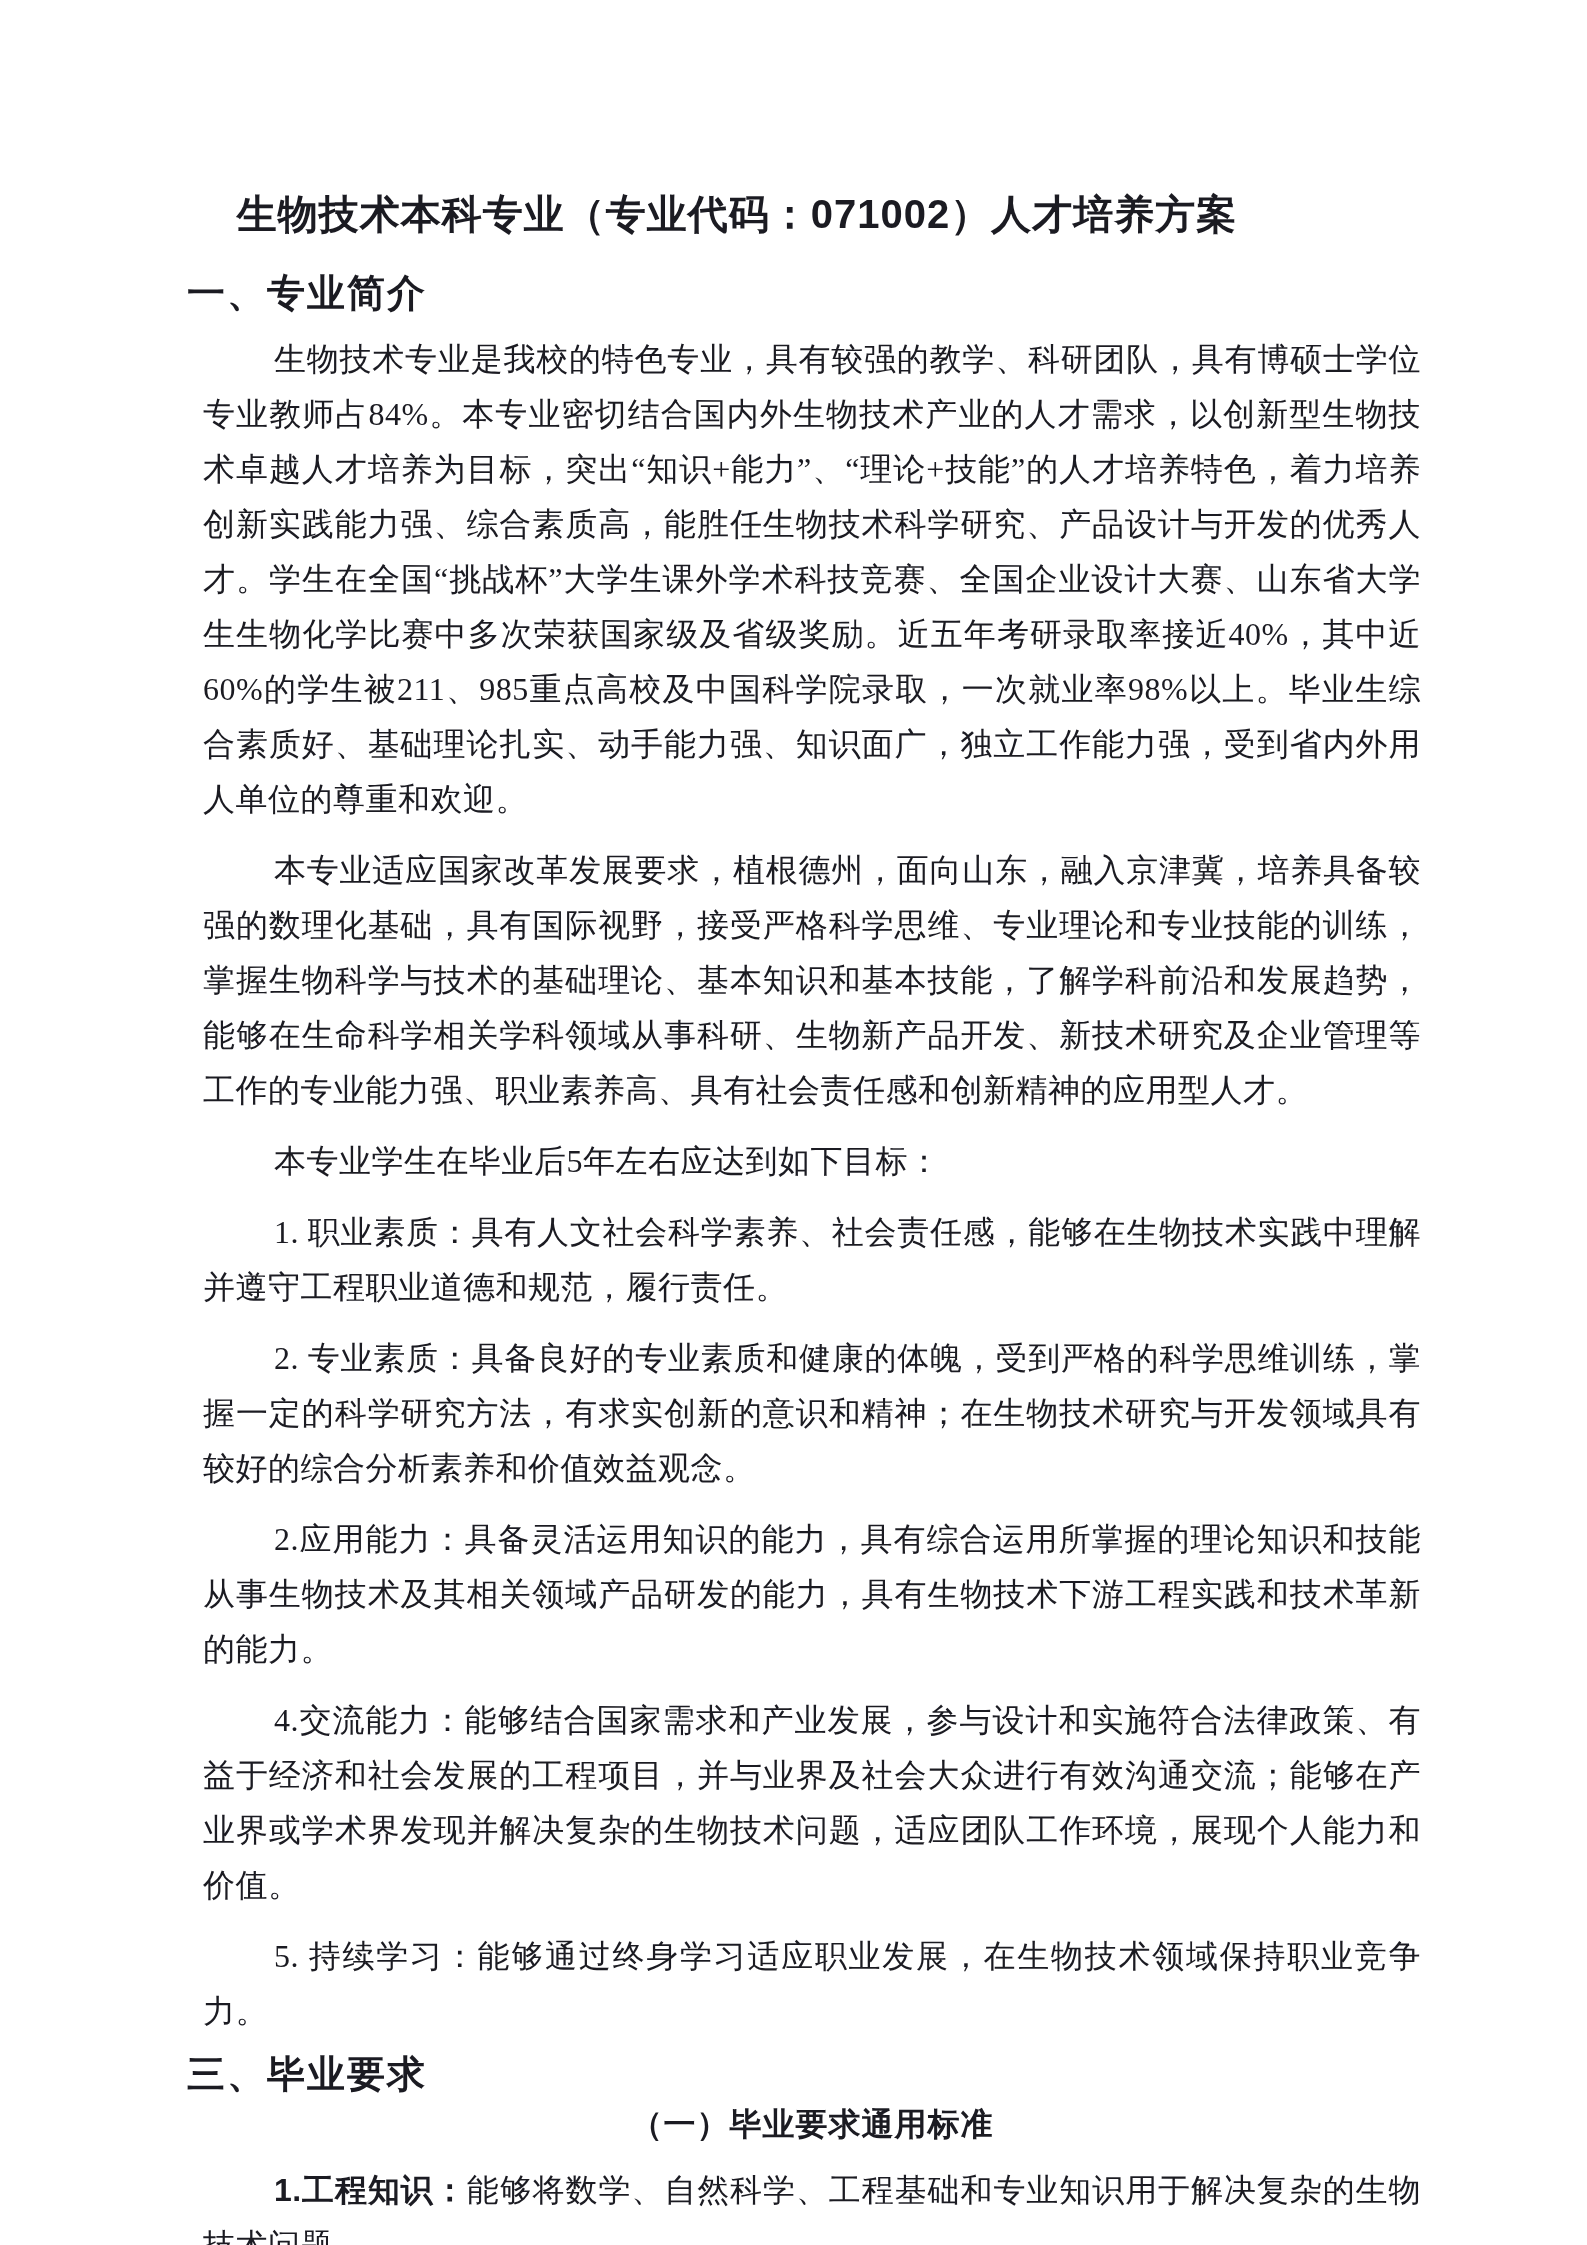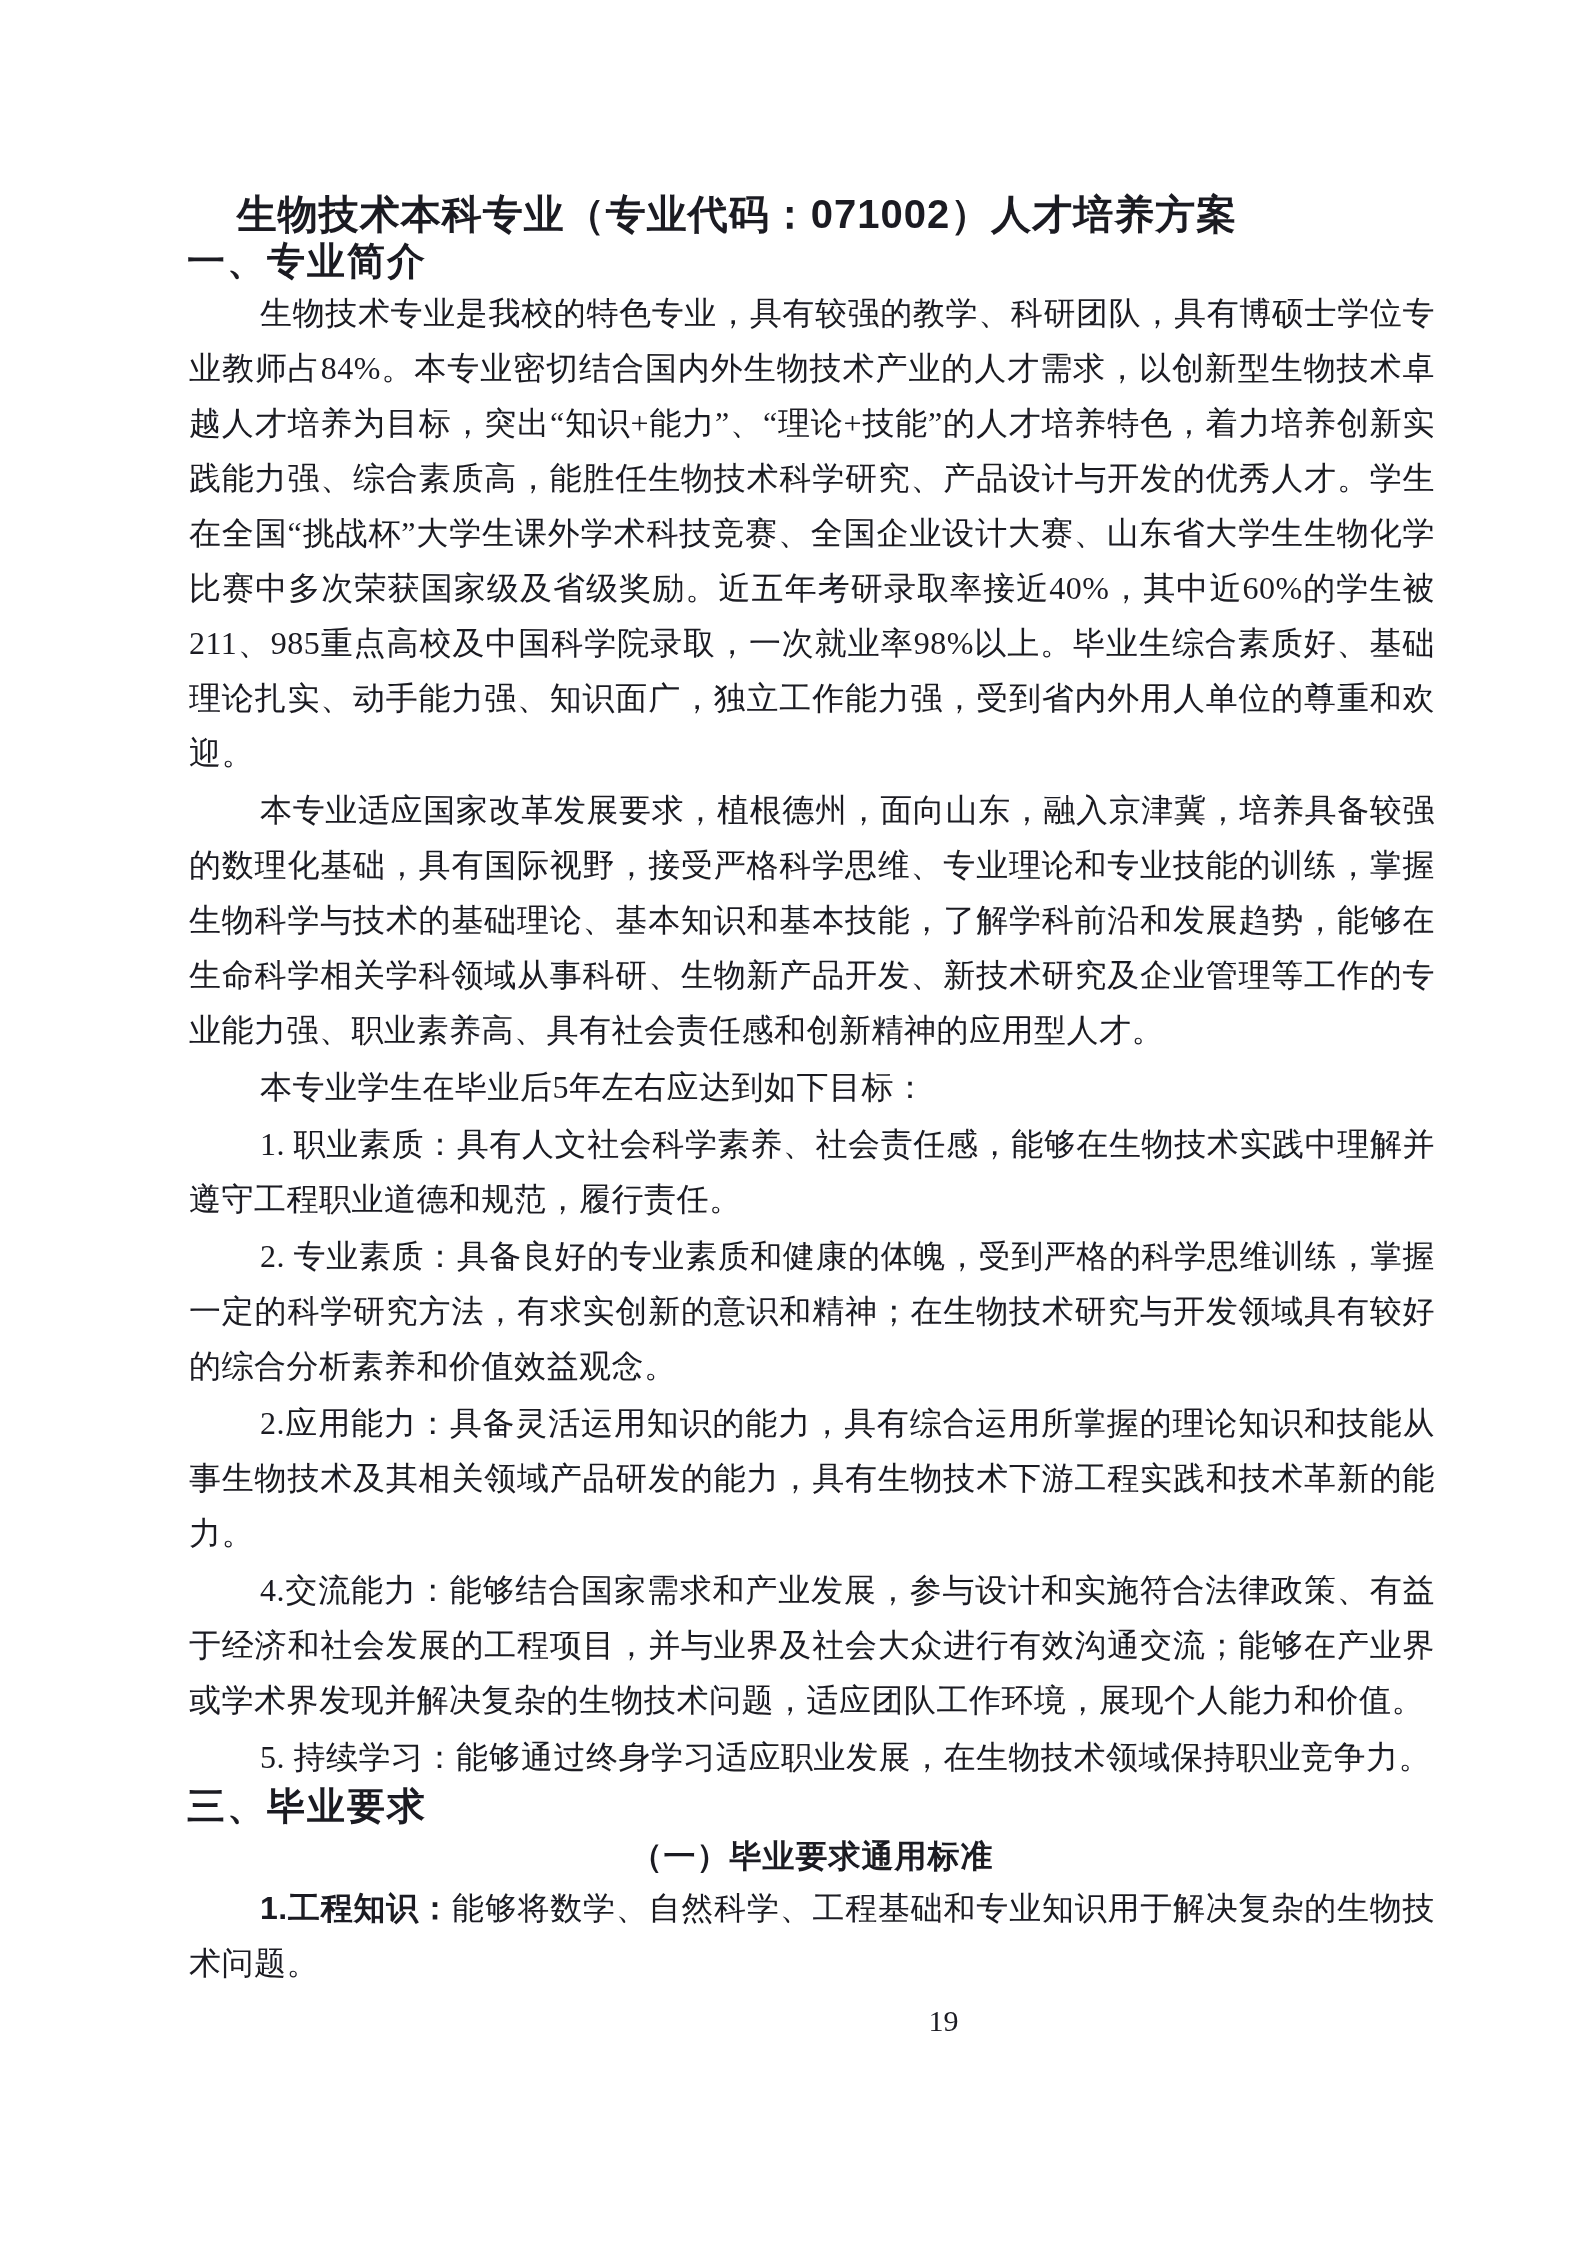--- a/index.html
+++ b/index.html
@@ -29,34 +29,34 @@
     white-space: nowrap;
   }
   .sec-heading {
     font-family: "Liberation Sans", "DejaVu Sans", sans-serif;
     font-weight: 700;
     font-size: 38px;
     line-height: 50px;
     letter-spacing: 2px;
     margin: 0;
   }
-  .sec-heading.h-one   { line-height: 46px; }
+  .sec-heading.h-one   { margin-top: 32px; line-height: 46px; }
   .sec-heading.h-two   { margin-top: -12px; }
   .sec-heading.h-three { margin-top: -6px; }
   .sub-heading {
     font-family: "Liberation Sans", "DejaVu Sans", sans-serif;
     font-weight: 700;
     font-size: 32px;
     line-height: 46px;
     letter-spacing: 1px;
     margin: 2px 0 0 0;
     text-align: center;
   }
   .body-para {
-    margin: 2px;
+    margin: 16px;
     font-size: 32px;
     line-height: 55px;
     letter-spacing: 0.5px;
     text-align: justify;
     text-justify: inter-ideograph;
     text-indent: 71px;
   }
   .req-label {
     font-family: Liberation Sans, sans-serif;
     font-weight: 700;

